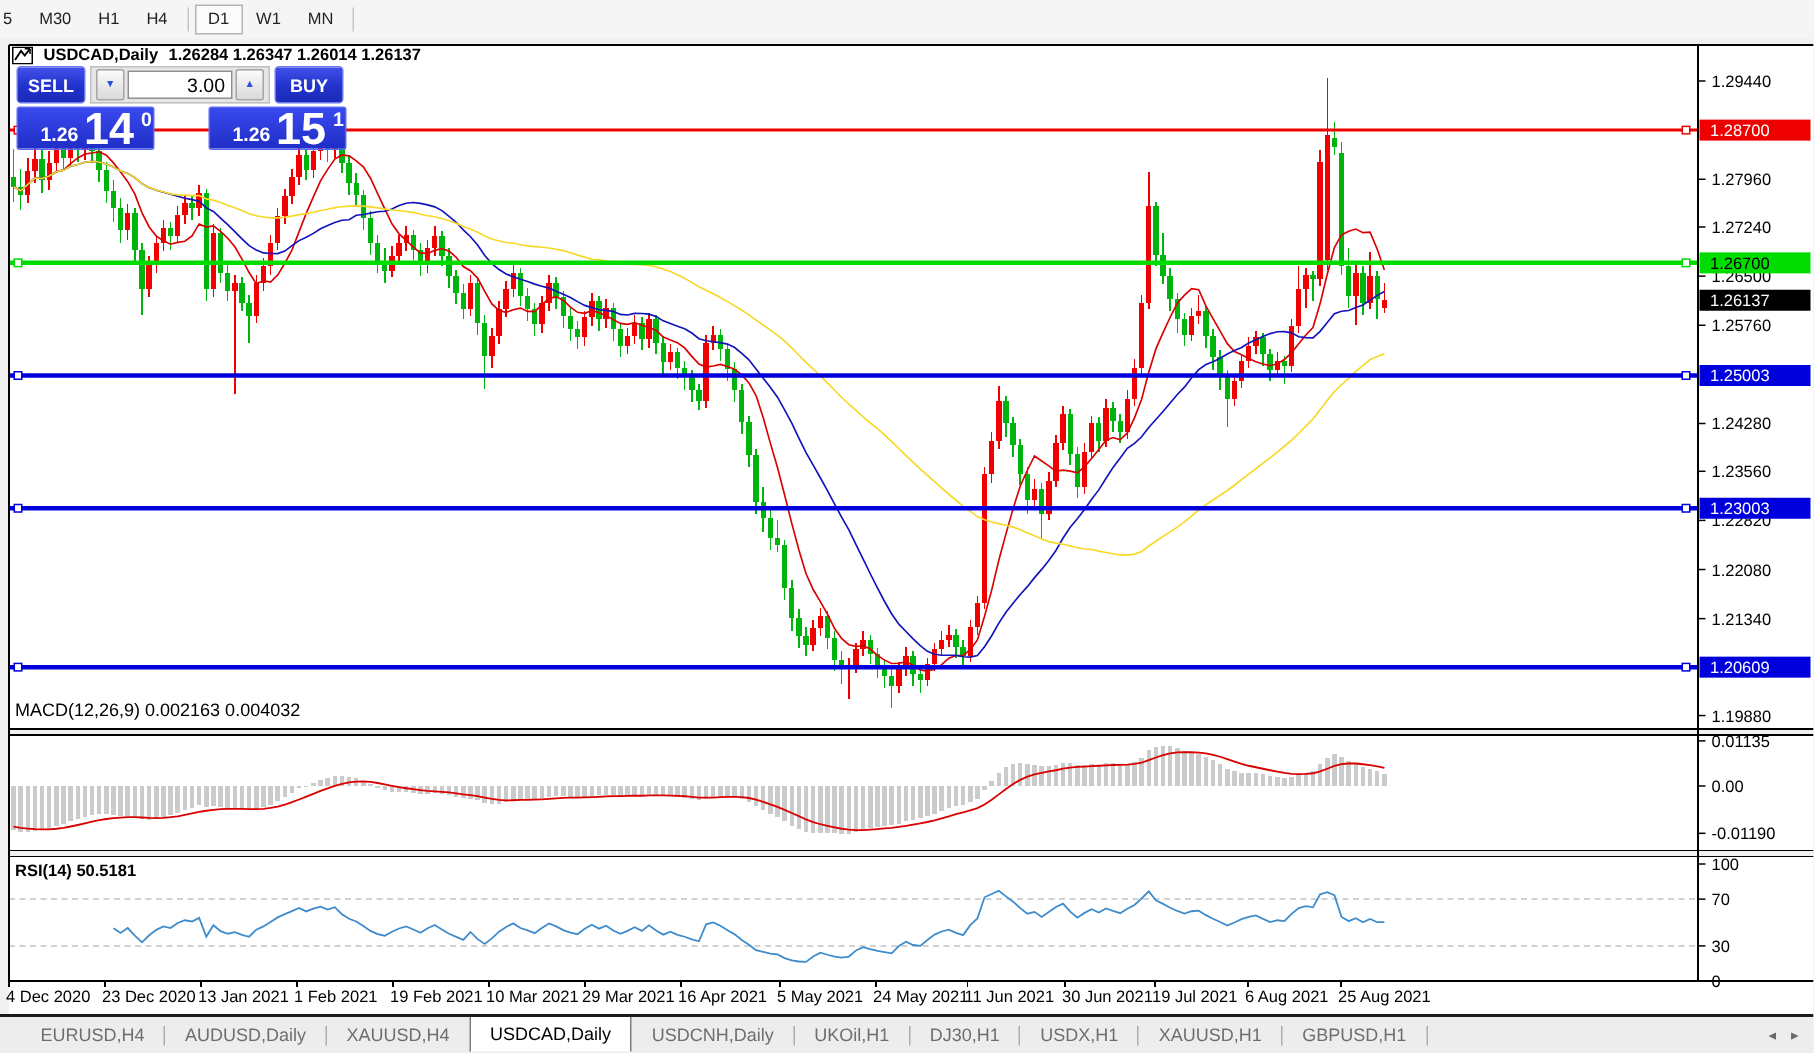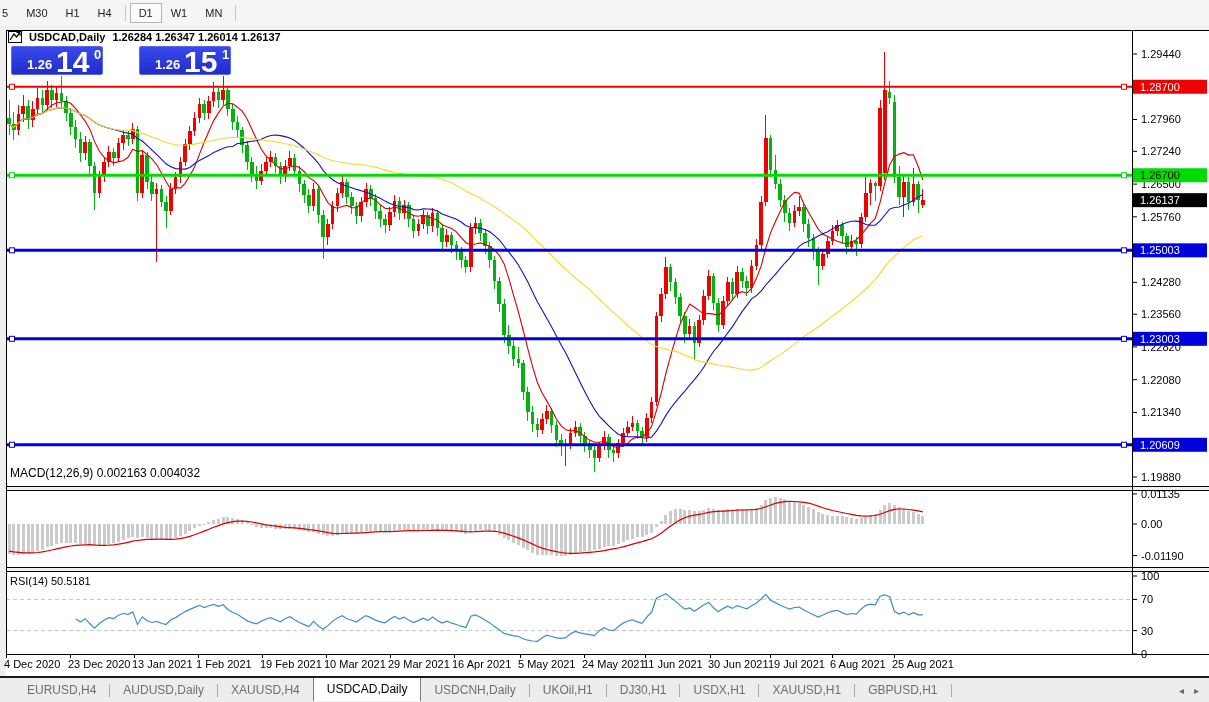--- a/index.html
+++ b/index.html
@@ -9,21 +9,21 @@
   .tf{font-size:11px;color:#222;padding:4px 9px;white-space:nowrap;}
   .tf.first{margin-left:-7px;}
   .tf.active{background:#fbfbfb;border:1px solid #b4b4b4;padding:3px 8px;text-align:center;}
   .tfsep{width:1px;height:16px;background:#c6c6c6;margin:0 4px;}
   
   #wrap{position:relative;width:1209px;height:650px;background:#f0f0f0;border-bottom:2px solid #1b1b1b;}
   #cv{position:absolute;left:0;top:0;}
   .ovl{position:absolute;z-index:5;}
   #title{left:8px;top:5px;display:flex;align-items:center;gap:7px;font-size:11px;font-weight:700;color:#000;}
   #macdlab{left:10px;top:440px;font-size:12px;color:#000;}
-  #rsilab{left:10px;top:549px;font-size:11px;color:#000;}
+  #rsilab{left:10px;top:549px;font-size:11px;color:#000;font-weight:bold;}
   
   #trade{left:11px;top:18px;width:220px;}
   #row1{display:flex;align-items:center;height:25px;}
   .tbtn{height:23px;border:1px solid #6b79f2;border-radius:3px;color:#fff;font-size:12px;font-weight:700;
     background:linear-gradient(180deg,#4150e8 0%,#2133cc 55%,#1a2ab8 100%);
     display:flex;align-items:center;justify-content:center;cursor:pointer;}
   #sellbtn{width:44px;} #buybtn{width:44px;margin-left:2px;}
   #spin{display:flex;align-items:center;background:#e6e6e6;border:1px solid #c0c0c0;height:25px;
     box-sizing:border-box;padding:0 3px;margin-left:3px;margin-right:1px;}
   .spbtn{width:17px;height:19px;border:1px solid #a6a6a6;border-radius:2px;background:linear-gradient(#fbfbfb,#dadada);
@@ -790,20 +790,33 @@
     <svg width="14" height="12">
       <rect x="0.5" y="0.5" width="13" height="11" fill="#ffffff" stroke="#000"></rect>
       <path d="M2 9 L6 3 L8.5 6 L12 1.5" stroke="#000" fill="none" stroke-width="1.3"></path>
       <path d="M12 1.5 l-3.5 0 M12 1.5 l0 3.5" stroke="#000" fill="none"></path>
     </svg>
     <span>USDCAD,Daily</span>
     <span>1.26284 1.26347 1.26014 1.26137</span>
   </div>
 
   <div class="ovl" id="trade">
+    <div id="row1">
+      <div class="tbtn" id="sellbtn">SELL</div>
+      <div id="spin">
+        <div class="spbtn">
+          <span>▼</span>
+        </div>
+        <input id="lot" value="3.00" style="">
+        <div class="spbtn">
+          <span>▲</span>
+        </div>
+      </div>
+      <div class="tbtn" id="buybtn">BUY</div>
+    </div>
     <div id="row2">
       <div class="pbox">
         <span class="psmall">1.26</span>
         <span class="pbig">14</span>
         <span class="psup">0</span>
       </div>
       <div class="pbox right">
         <span class="psmall">1.26</span>
         <span class="pbig">15</span>
         <span class="psup">1</span>

